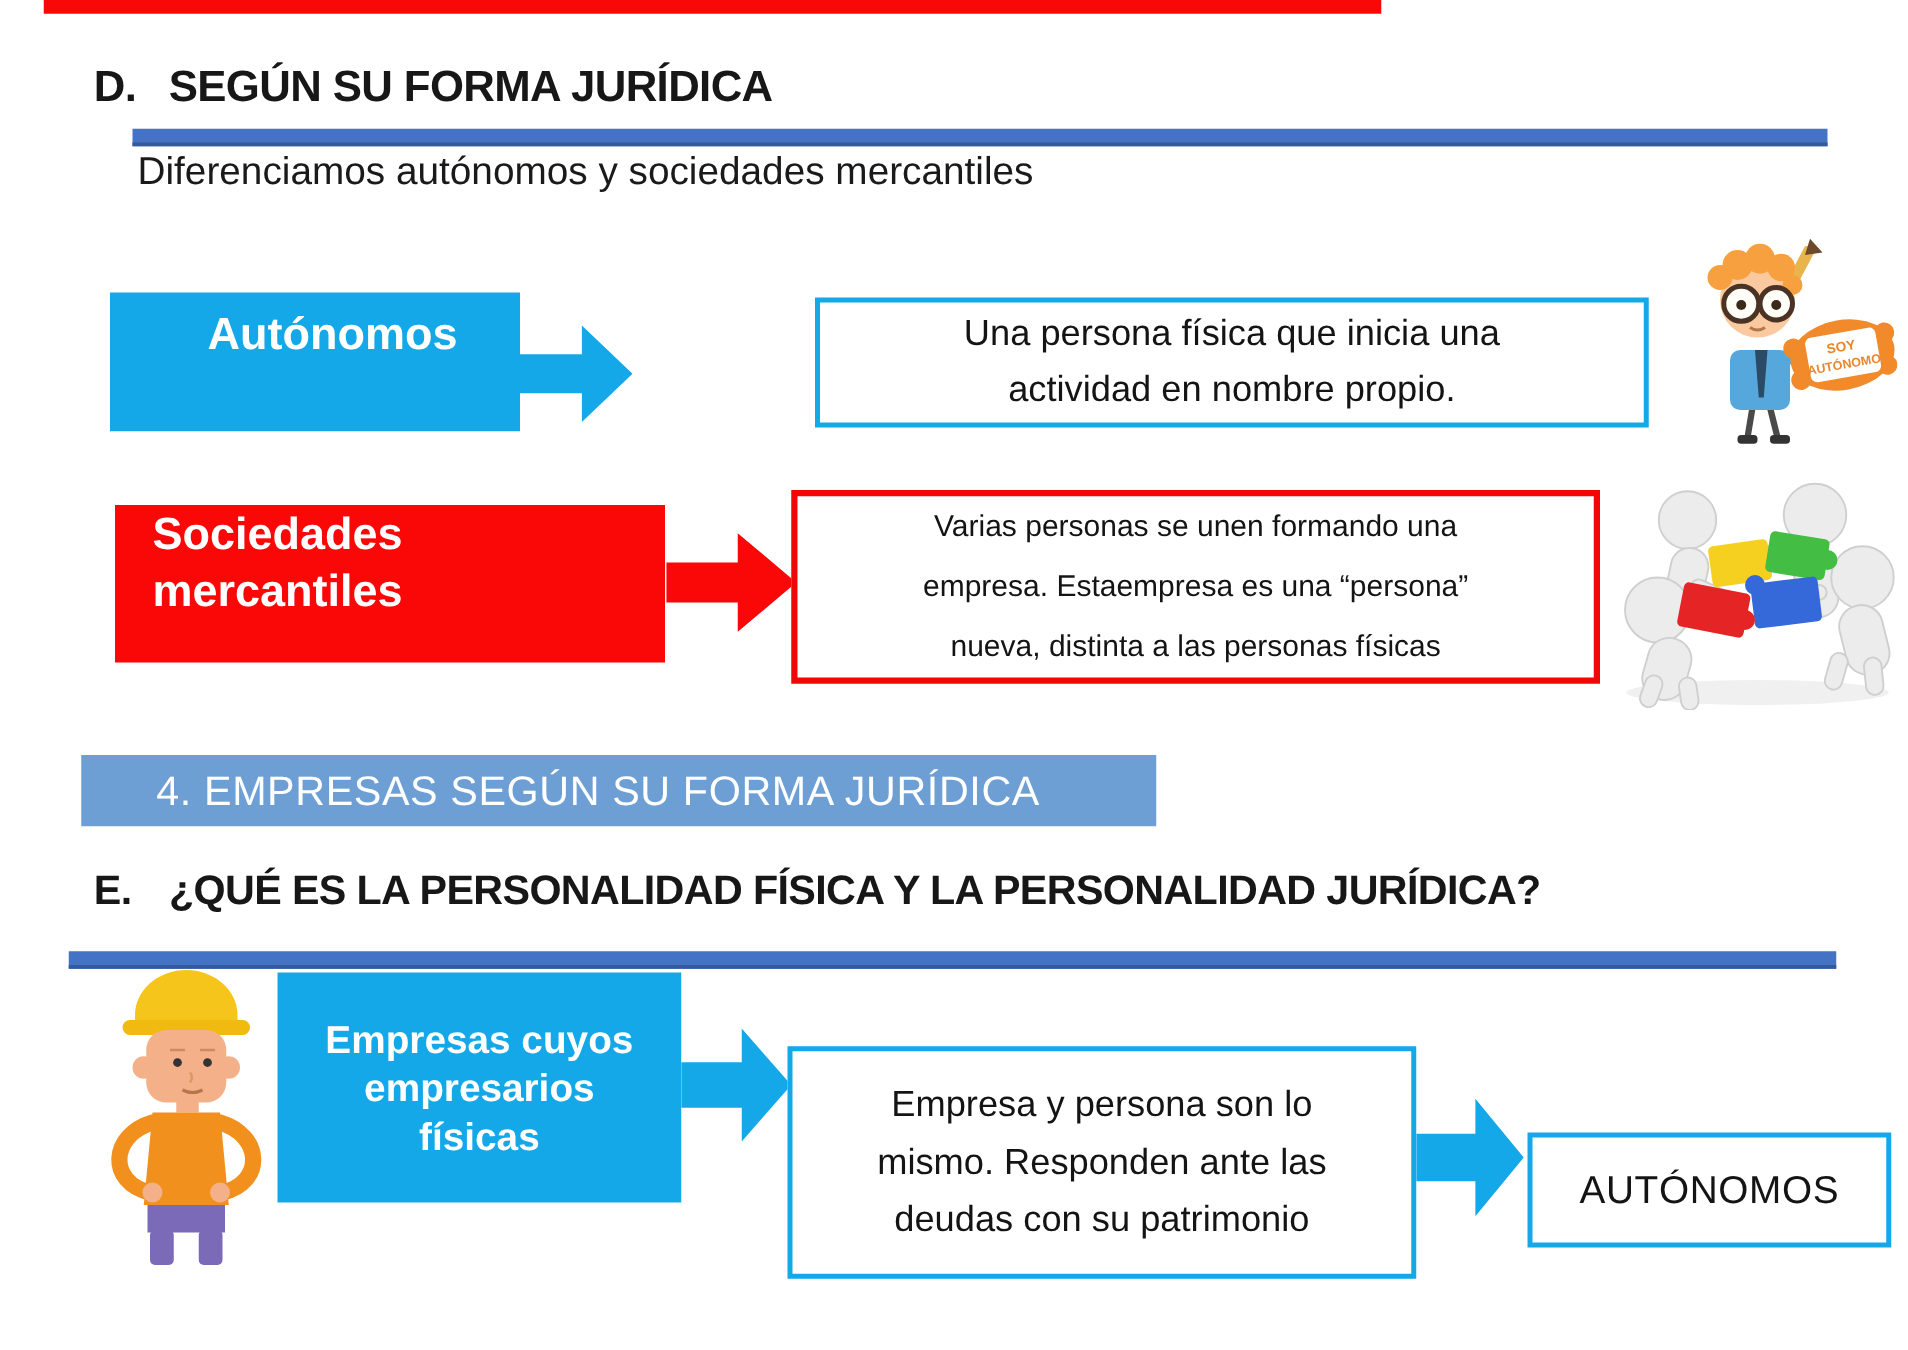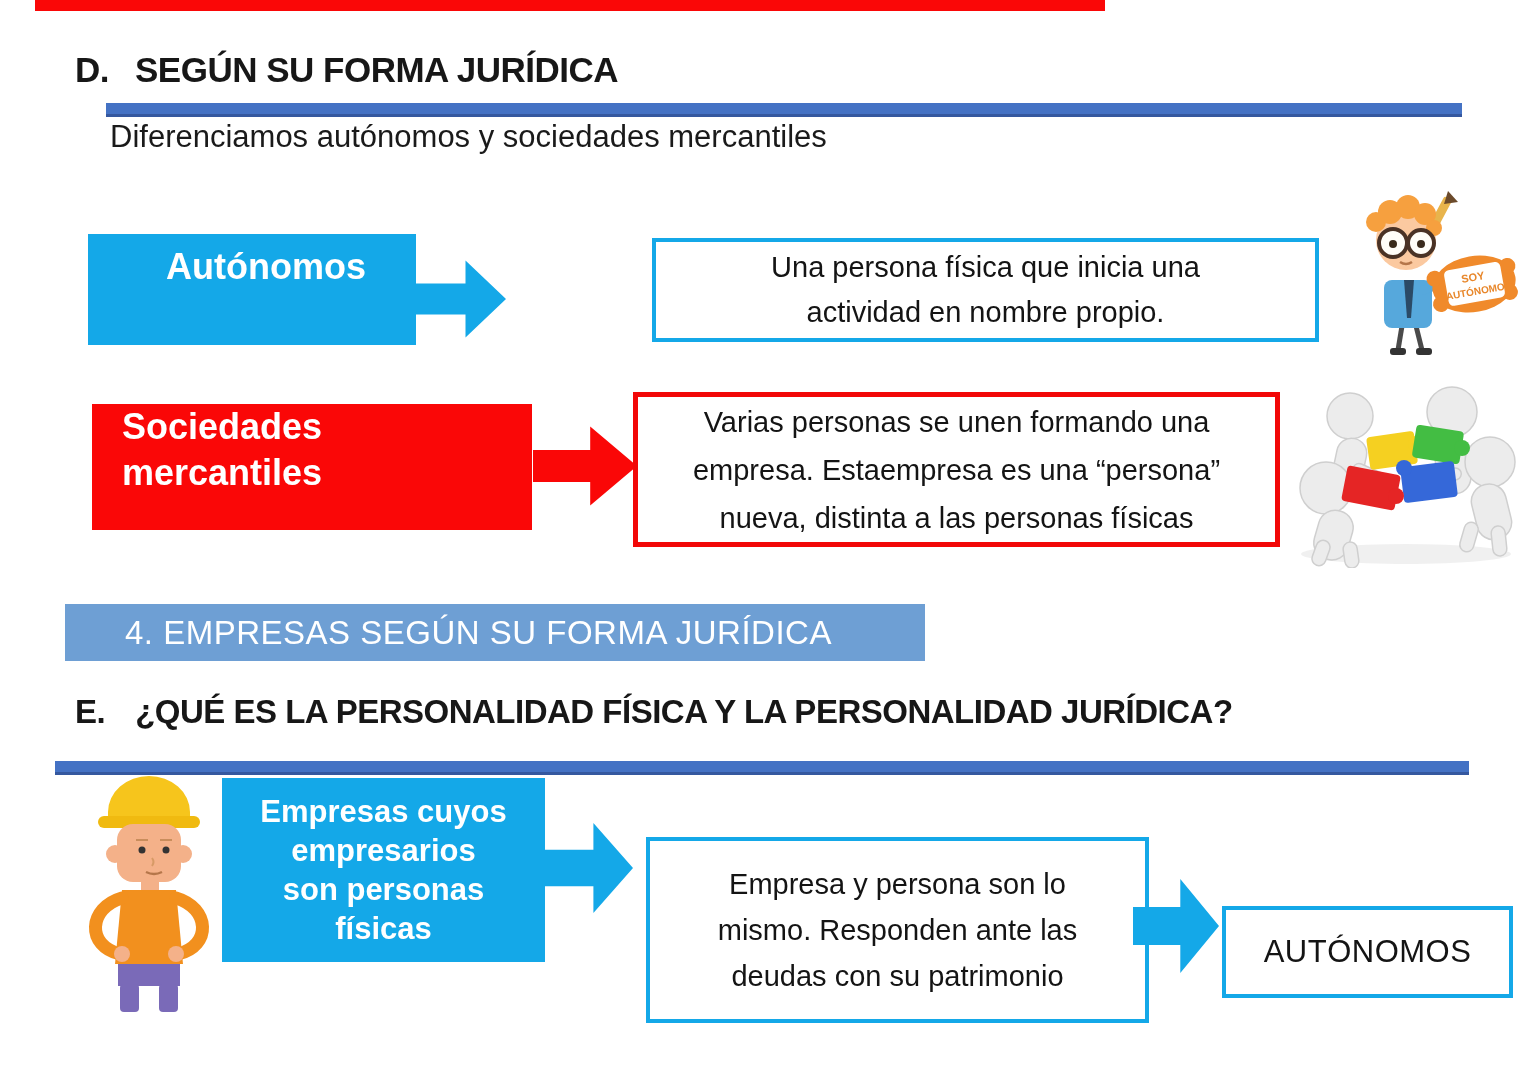--- a/index.html
+++ b/index.html
@@ -32,23 +32,23 @@
   .empresas-box{left:222px;top:778px;width:323px;height:184px;display:flex;flex-direction:column;
                 justify-content:center;align-items:center;text-align:center;}
   .empresas-box .lbl{font-size:31px;font-weight:bold;color:#fff;line-height:39px;}
 
   .outline-box{position:absolute;background:#fff;box-sizing:border-box;display:flex;flex-direction:column;
                justify-content:center;align-items:center;text-align:center;color:#141414;}
   .outline-cyan{border:4px solid #14a8e8;}
   .outline-red{border:5px solid #f20707;}
   .desc1{left:652px;top:238px;width:667px;height:104px;font-size:29px;}
   .desc1 .ln{line-height:45px;}
-  .desc2{left:633px;top:392px;width:647px;height:155px;font-size:29px;}
+  .desc2{left:633px;top:392px;width:647px;height:155px;font-size:24px;}
   .desc2 .ln{line-height:48px;}
-  .desc3{left:630px;top:837px;width:503px;height:186px;font-size:29px;margin-left:16px;}
+  .desc3{left:630px;top:837px;width:503px;height:186px;font-size:29px;}
   .desc3 .ln{line-height:46px;}
   .result-box{left:1222px;top:906px;width:291px;height:92px;font-size:31px;letter-spacing:0.5px;}
 
   .banner{position:absolute;left:65px;top:604px;width:860px;height:57px;background:#6e9fd4;
           display:flex;align-items:center;padding-left:60px;box-sizing:border-box;}
   .banner .lbl{color:#fff;font-size:33px;letter-spacing:0.5px;}
 
   svg.arrow{position:absolute;display:block;}
   .a1{left:416px;top:258px;}
   .a2{left:533px;top:424px;}
@@ -202,21 +202,20 @@
     <circle cx="52" cy="188" r="8" fill="#f4b189"></circle>
     <circle cx="106" cy="188" r="8" fill="#f4b189"></circle>
     <rect x="48" y="198" width="62" height="22" fill="#7a6ab8"></rect>
     <rect x="50" y="218" width="19" height="28" rx="4" fill="#7a6ab8"></rect>
     <rect x="89" y="218" width="19" height="28" rx="4" fill="#7a6ab8"></rect>
   </svg>
 
   <div class="fill-box cyan-bg empresas-box">
     <span class="lbl">Empresas cuyos</span>
     <span class="lbl">empresarios</span>
-    <span class="lbl">son personas</span>
     <span class="lbl">físicas</span>
   </div>
   <svg class="arrow a3" width="88" height="96" viewBox="0 0 100 100" preserveAspectRatio="none">
     <polygon class="cyan" points="0,31 55,31 55,3 100,50 55,97 55,69 0,69"></polygon>
   </svg>
   <div class="outline-box outline-cyan desc3">
     <span class="ln">Empresa y persona son lo</span>
     <span class="ln">mismo. Responden ante las</span>
     <span class="ln">deudas con su patrimonio</span>
   </div>

